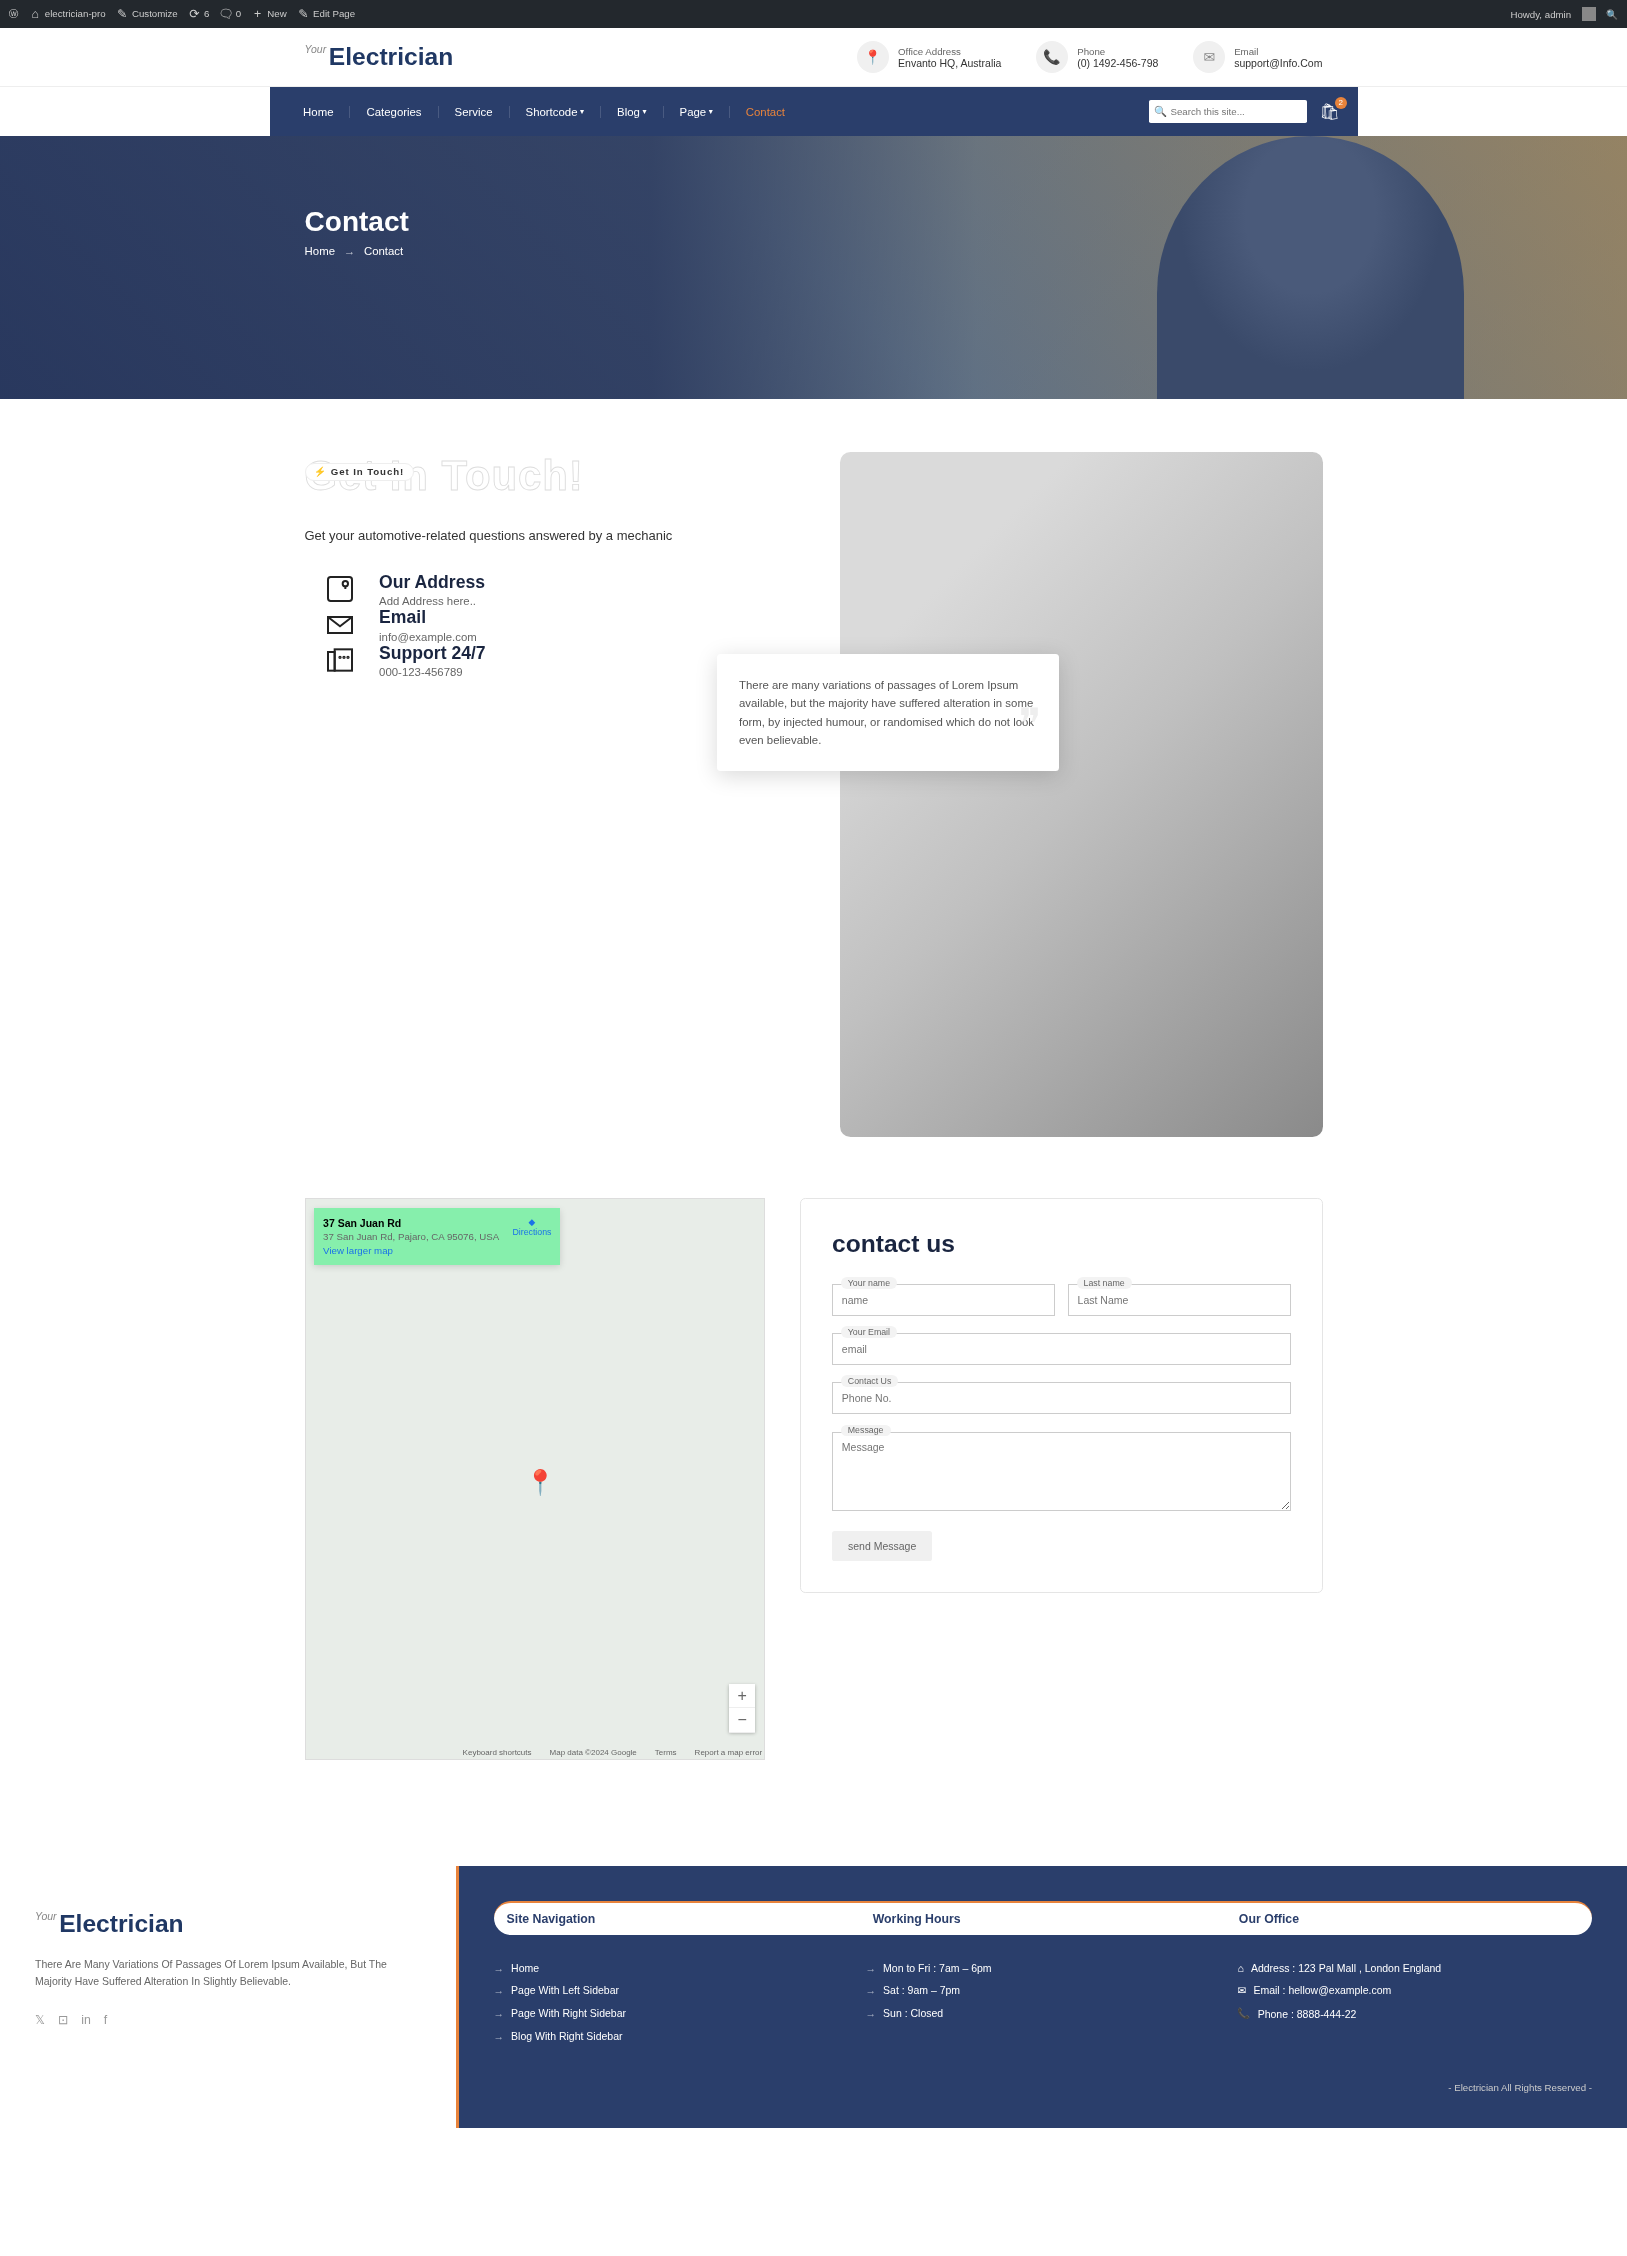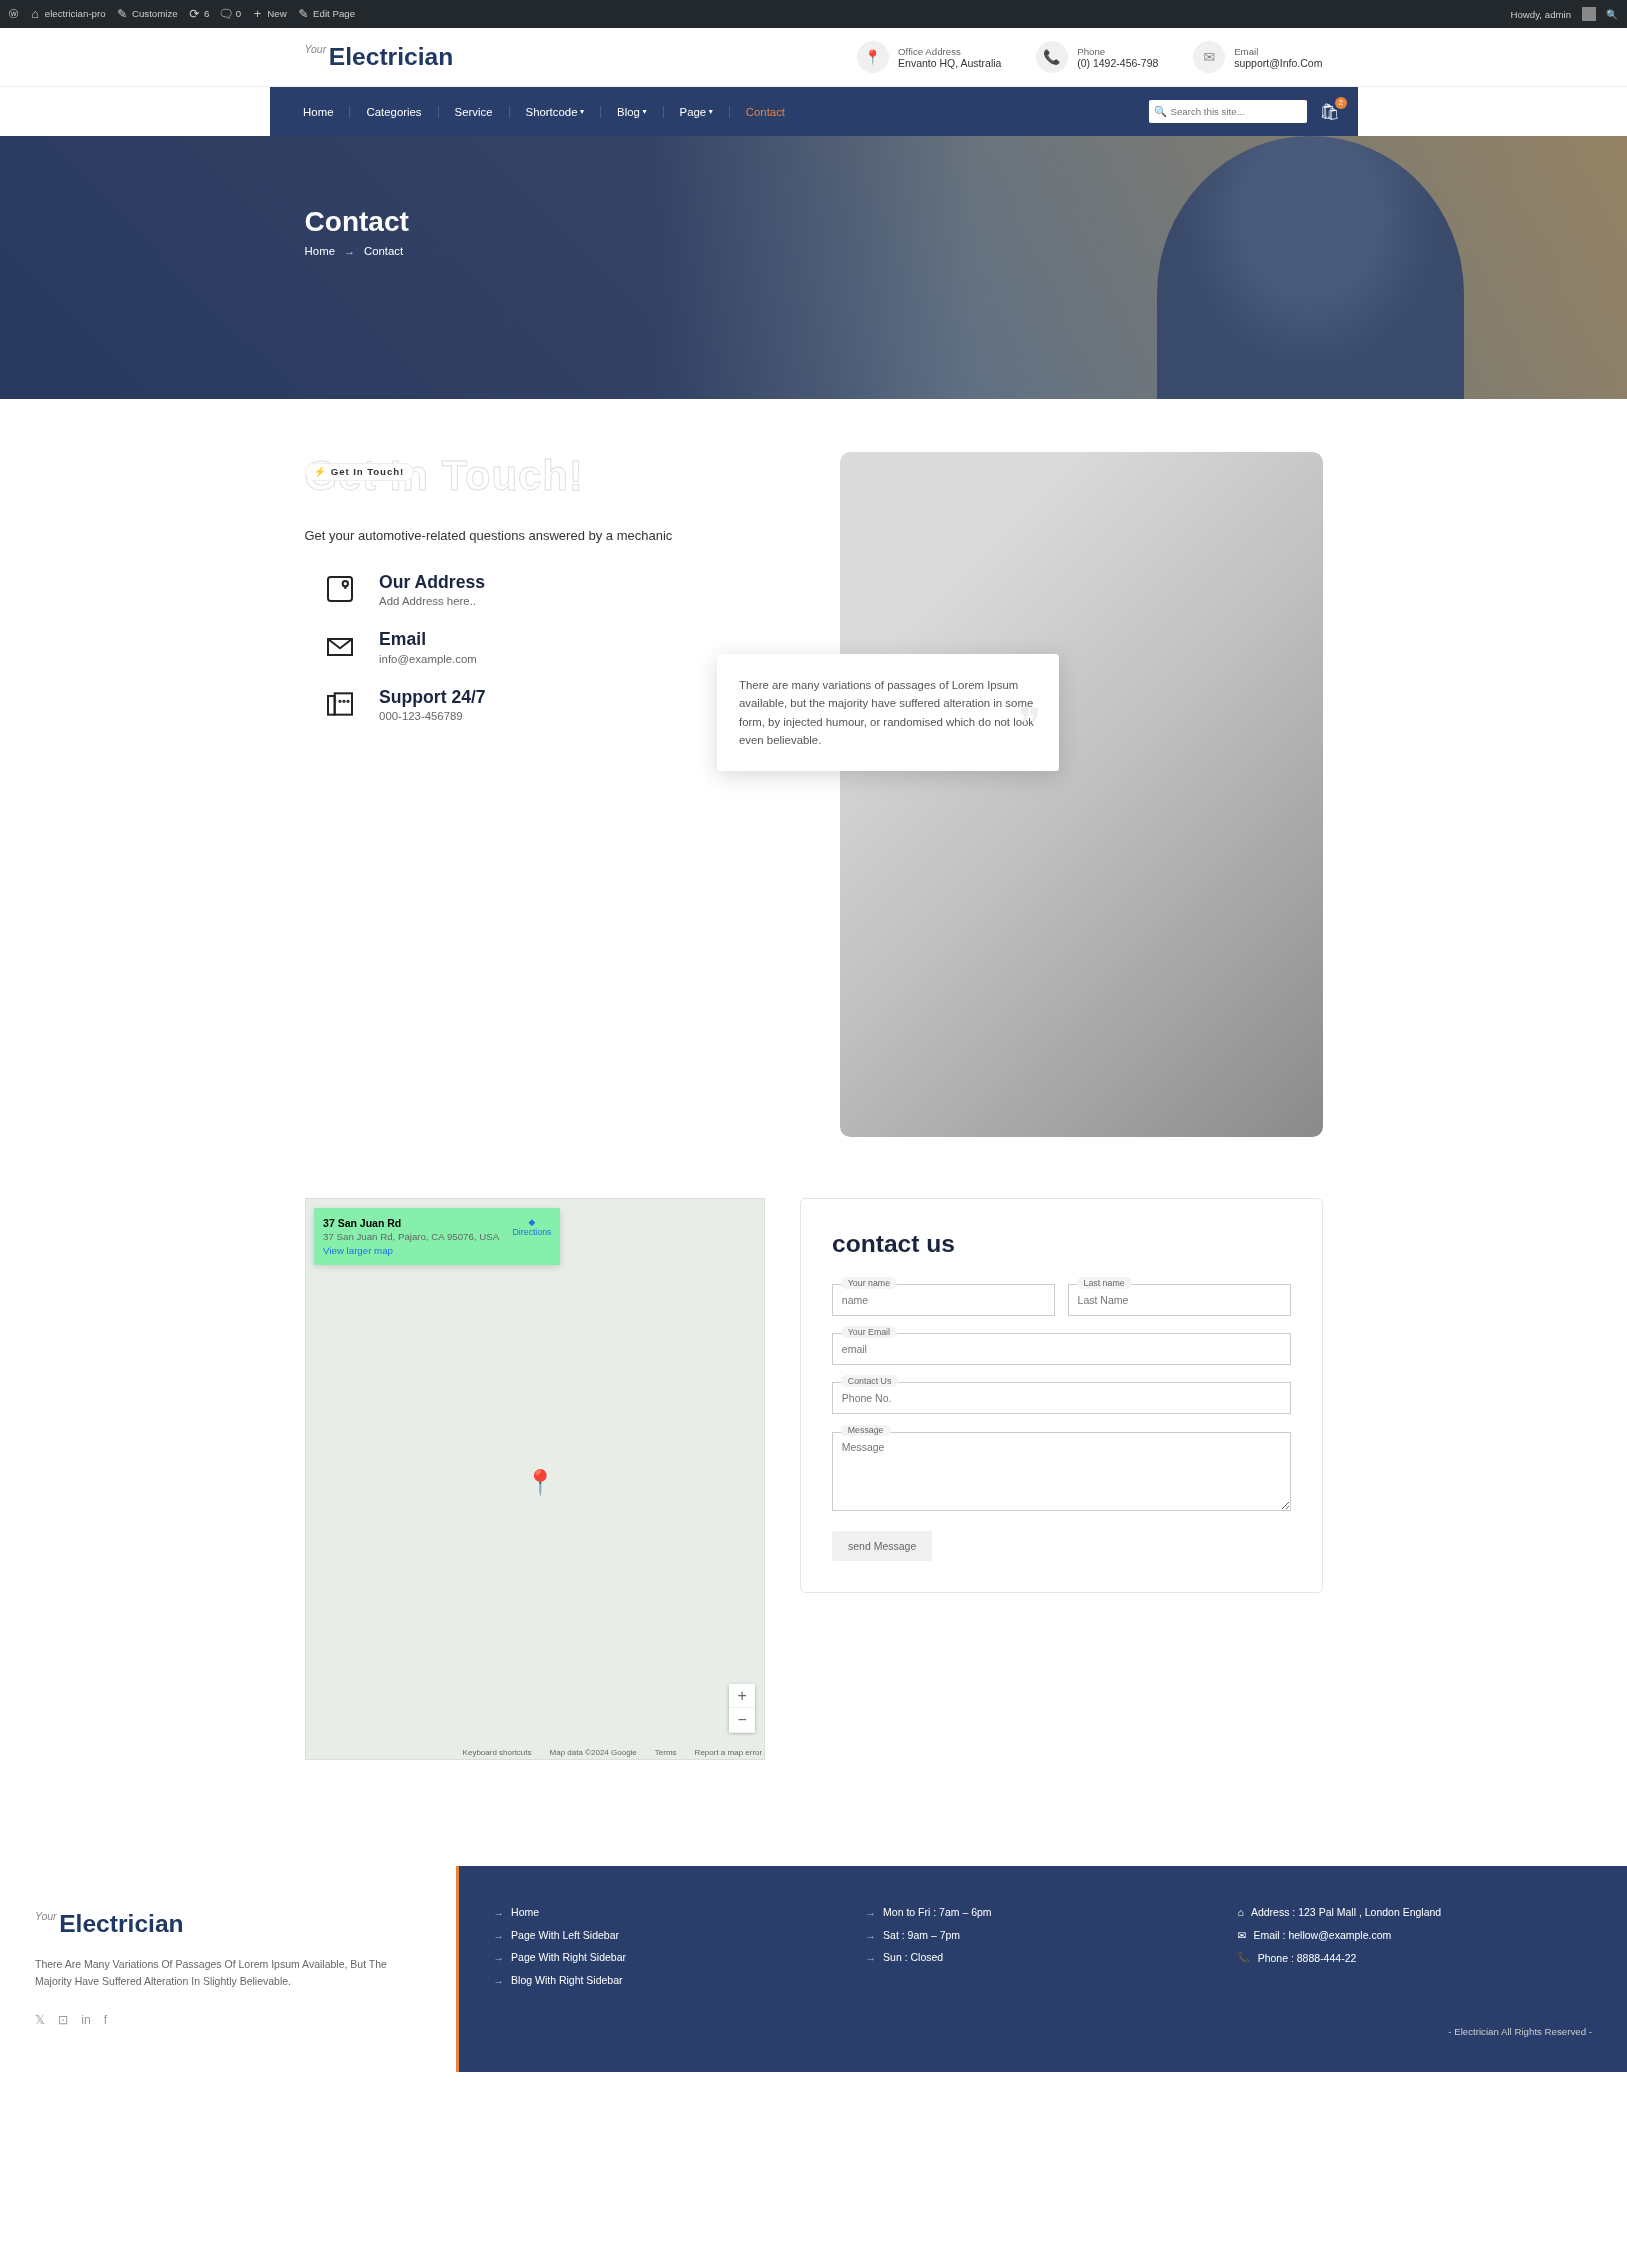--- a/index.html
+++ b/index.html
@@ -48,21 +48,21 @@
 
 
 .content{max-width:1088px;margin:0 auto;padding:53px 35px}
 .two-col{display:flex;gap:53px}
 .col-l{flex:1}
 .col-r{flex:1}
 .touch-title{font-size:42px;font-weight:800;color:transparent;-webkit-text-stroke:0.9px #ddd;letter-spacing:0.9px;position:relative}
 .touch-badge{position:absolute;top:10.5px;left:0;background:#fff;border:0.9px solid #eee;border-radius:12.3px;padding:2.6px 8.8px;font-size:9.7px;color:#333;display:flex;align-items:center;gap:3.5px;-webkit-text-stroke:0}
 .bolt{color:#e8833b}
 .touch-sub{margin-top:26px;font-size:13px;color:#333;line-height:1.5}
-.info-list{margin-top:26px;display:flex;flex-direction:column;gap:22px;padding-left:17.6px}
+.info-list{margin-top:26px;display:flex;flex-direction:column;padding-left:17.6px}
 .info-item{display:flex;gap:22px;align-items:flex-start}
 .info-icon{width:35px;height:35px;display:flex;align-items:center;justify-content:center}
 .info-title{font-size:17.6px;font-weight:700;color:#1a2540;margin-bottom:2.6px}
 .info-val{font-size:11.4px;color:#666}
 
 .img-box{width:100%;height:685px;background:linear-gradient(135deg,#dadada 20%,#c0c0c0 50%,#8a8a8a);border-radius:10.5px;position:relative}
 .quote-box{position:absolute;left:-123px;top:202px;background:#fff;border-radius:3.5px;padding:22px;width:342px;box-shadow:0 4.4px 22px rgba(0,0,0,0.15);font-size:11.4px;color:#555;line-height:1.6}
 .quote-mark{position:absolute;bottom:13px;right:17.6px;font-size:42px;color:#eee;font-family:Georgia}
 
 
@@ -340,20 +340,25 @@
     </div>
     <p class="footer-desc">There Are Many Variations Of Passages Of Lorem Ipsum Available, But The Majority Have Suffered Alteration In Slightly Believable.</p>
     <div class="socials">
       <span>𝕏</span>
       <span>⊡</span>
       <span>in</span>
       <span>f</span>
     </div>
   </div>
   <div class="footer-r">
+    <div class="footer-headers">
+      <div class="fh-item">Site Navigation</div>
+      <div class="fh-item">Working Hours</div>
+      <div class="fh-item">Our Office</div>
+    </div>
     <div class="footer-cols">
       <ul class="f-col f-list">
         <li>
             <span class="f-arrow">→</span>
             <span>Home</span>
           </li>
         <li>
             <span class="f-arrow">→</span>
             <span>Page With Left Sidebar</span>
           </li>

